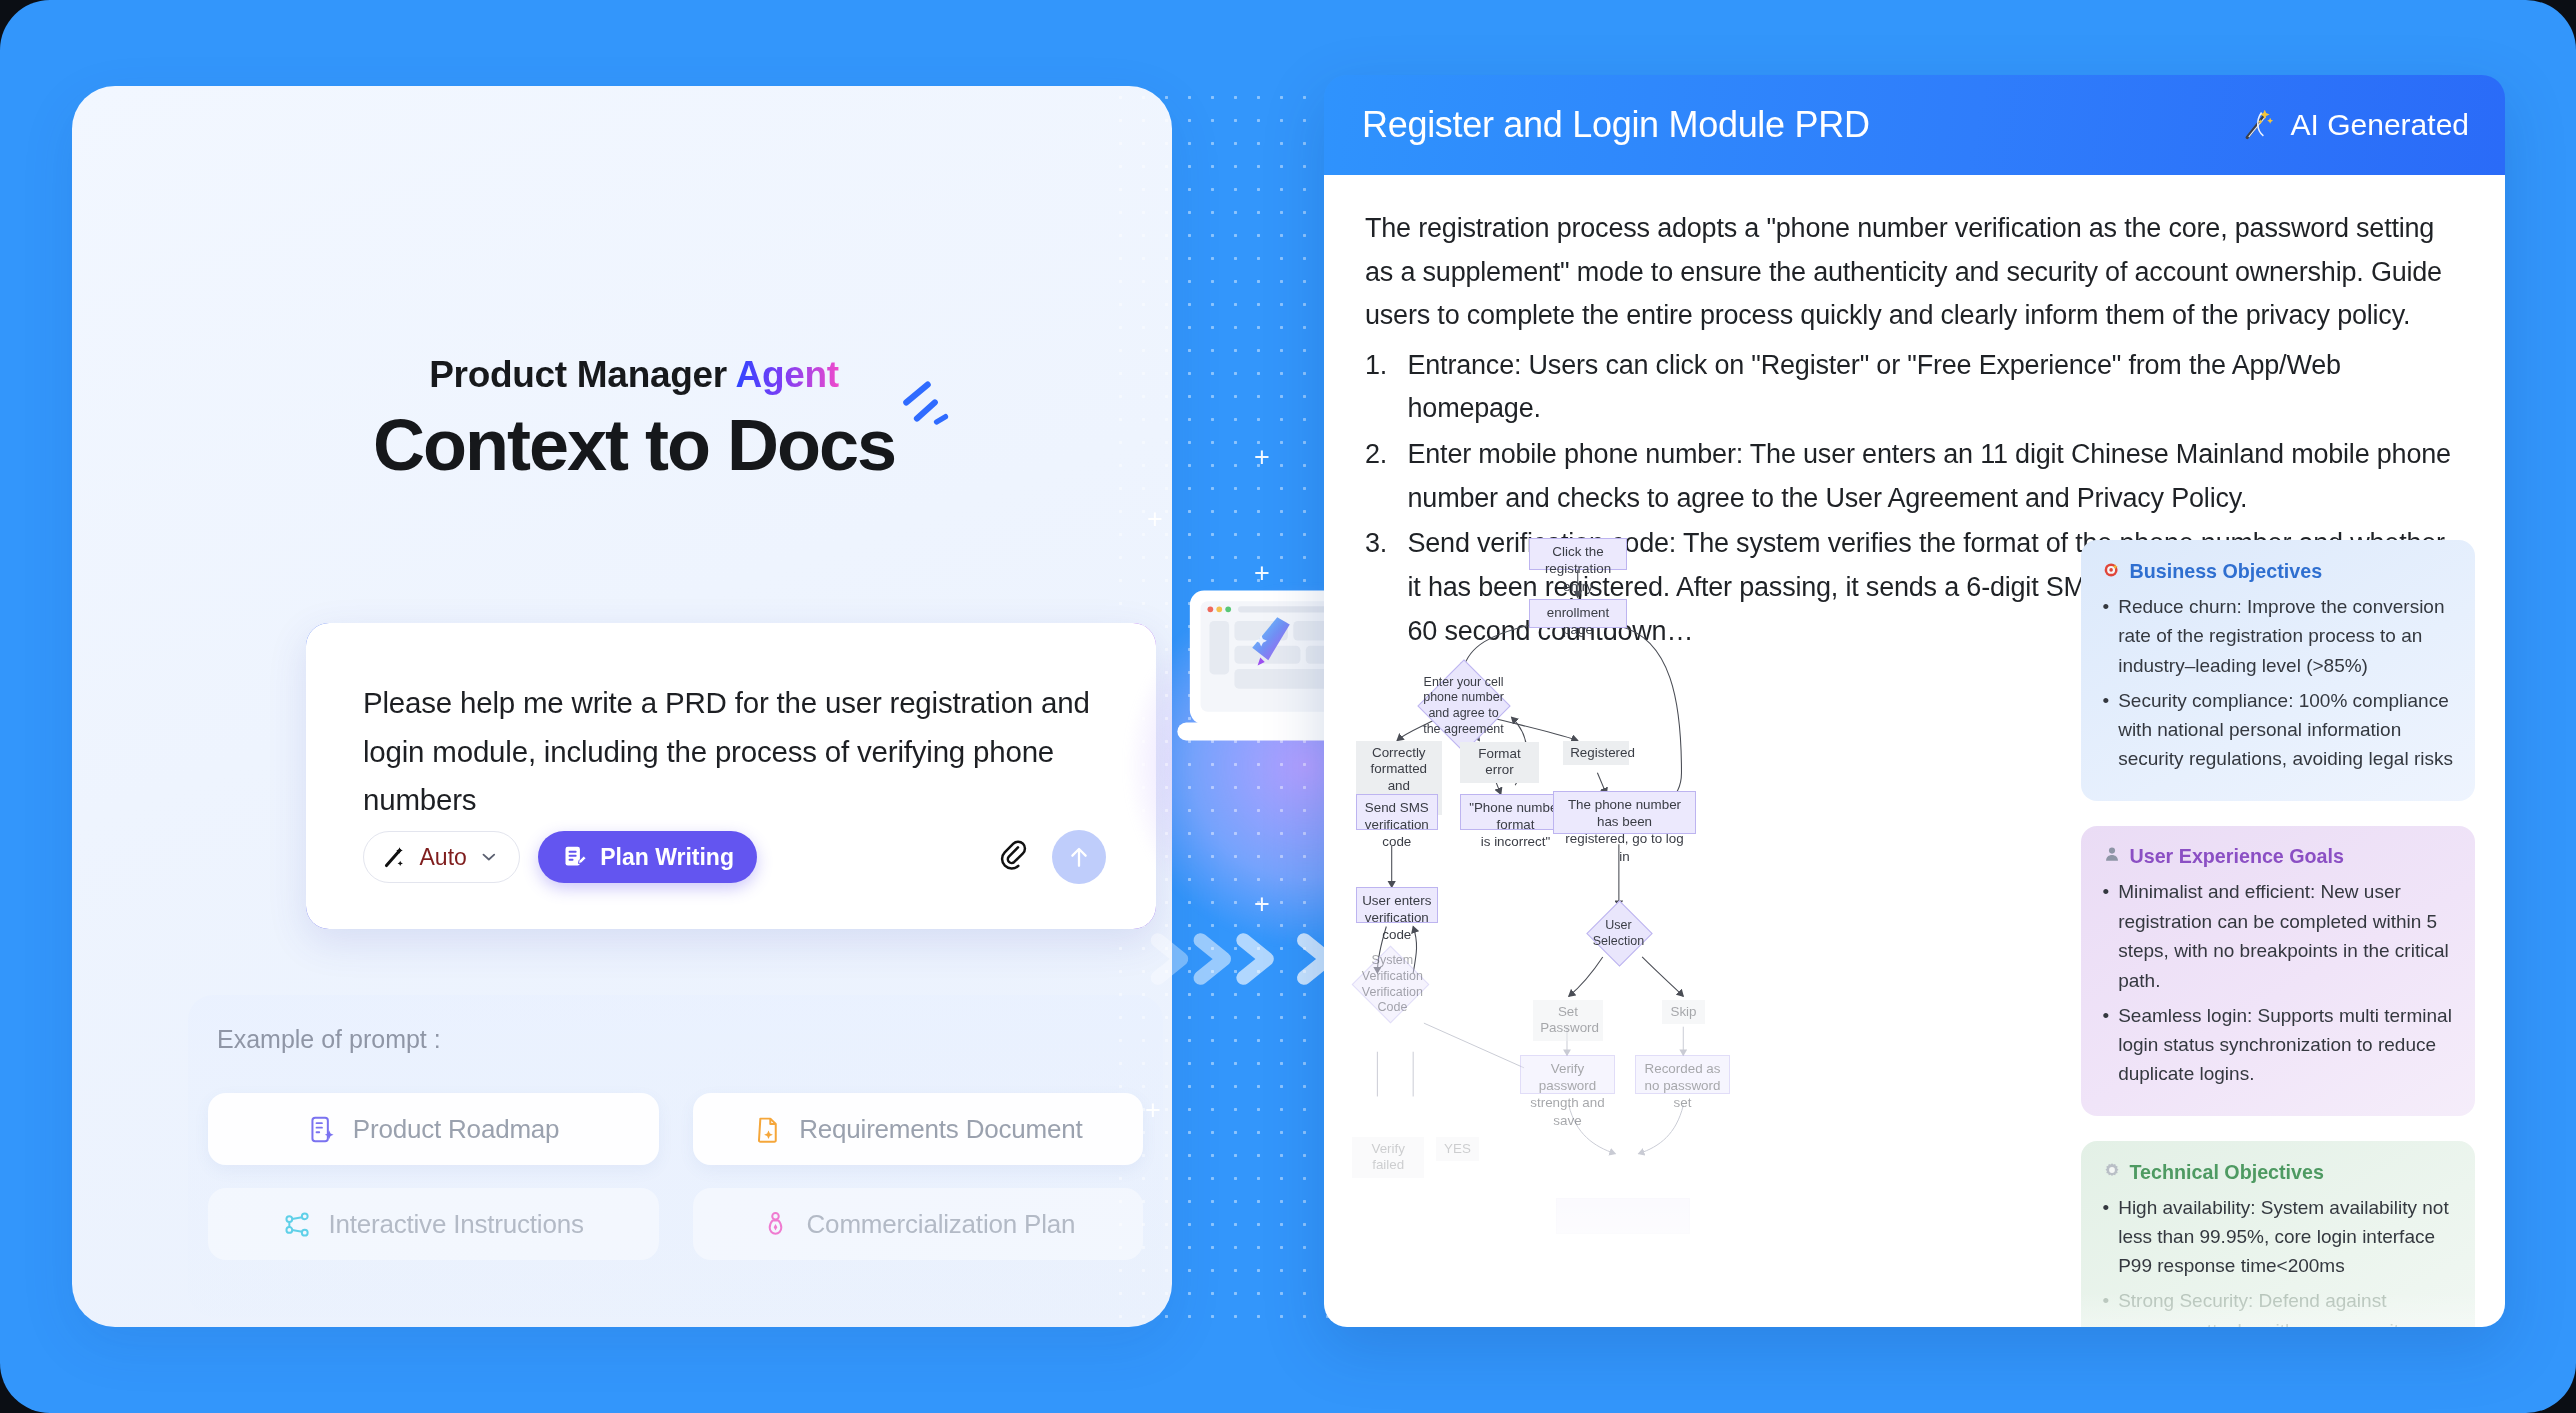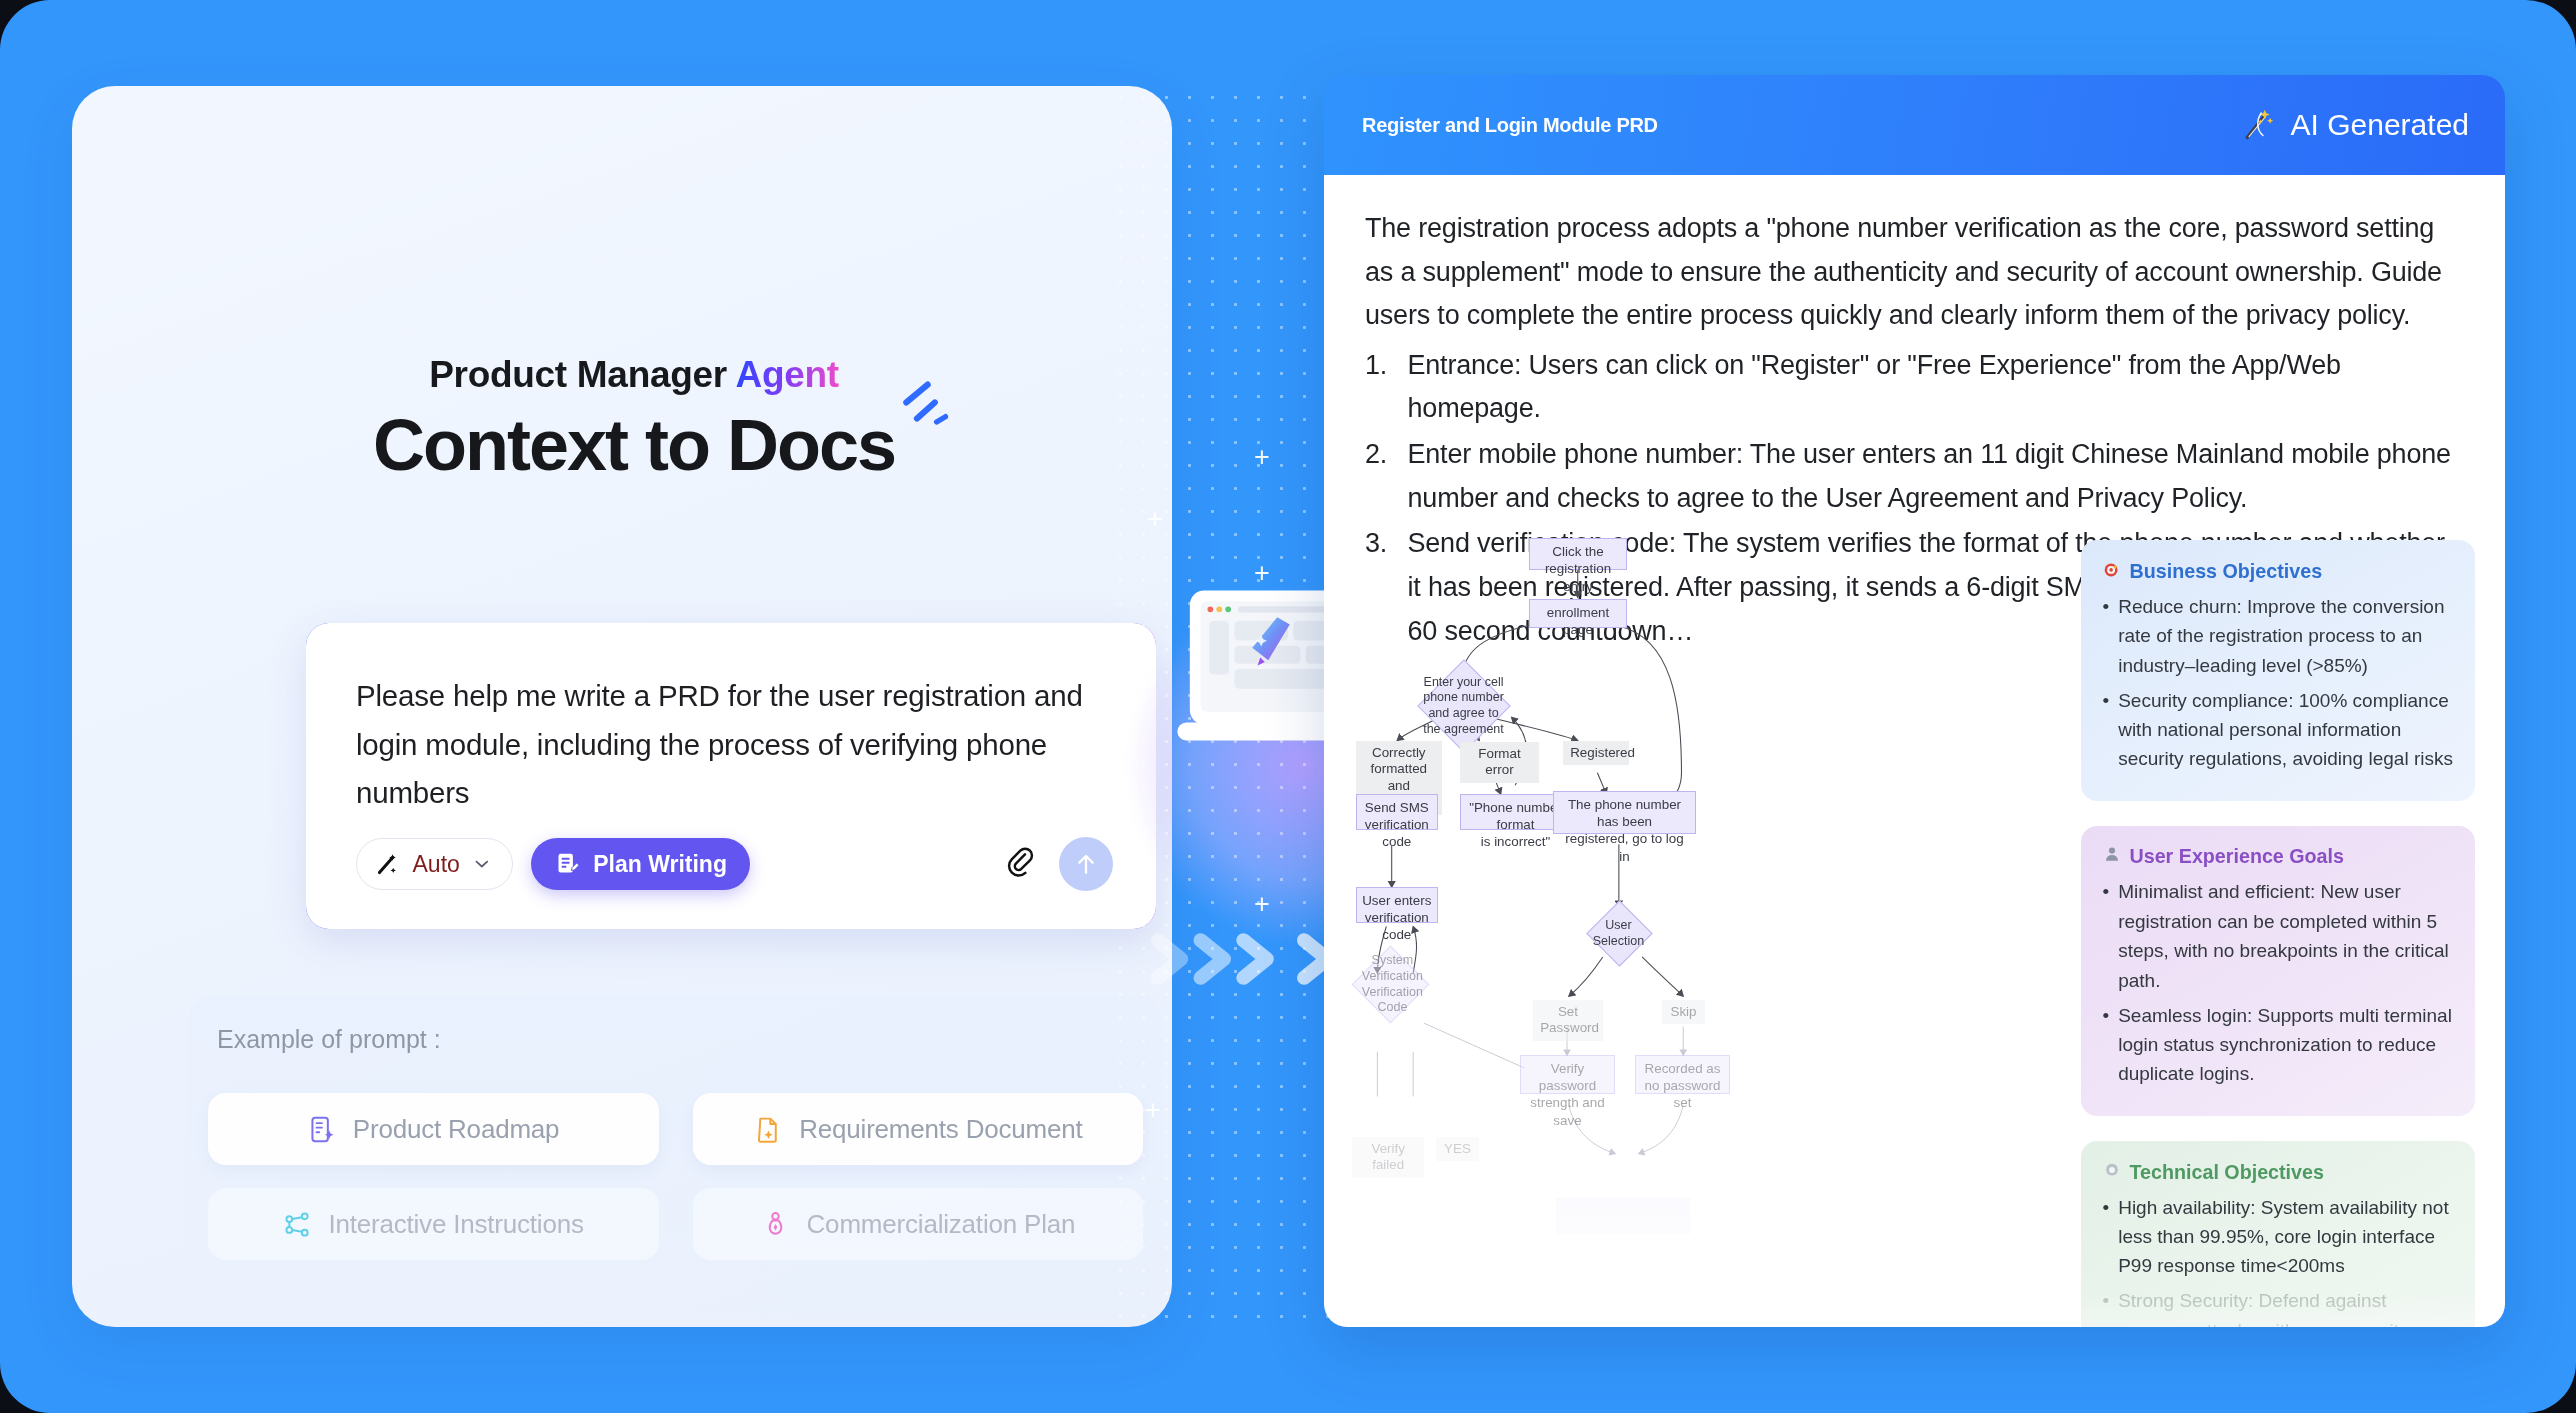--- a/index.html
+++ b/index.html
@@ -53,21 +53,21 @@
   #title-sparkle {
     position:absolute; right:-54px; top:-30px; width:48px; height:54px;
   }
   #title-underline { position:absolute; left:50%; transform:translateX(-50%); top:462px; width:304px; height:23px; }
 
   
   #prompt-box {
     position:absolute; left:234px; top:537px; width:850px; height:306px;
     border-radius: 23px;
     background:#ffffff;
-    padding: 11px;
+    padding: 18px;
     background-image: linear-gradient(#fff,#fff), linear-gradient(125deg,#3f6bf5 0%, #6d46f0 40%, #b84cf0 70%, #8f53f2 100%);
     background-origin: border-box;
     background-clip: padding-box, border-box;
     box-shadow: 0 12.5px 39px rgba(60,70,180,.13);
   }
   #prompt-box-inner {
     width:100%; height:100%; background:#fff; border-radius:20.6px;
     position:relative; padding: 38px 39px 0 39px;
   }
   #prompt-text {
@@ -148,21 +148,21 @@
     border-radius: 23px 23px 23px 23px;
     overflow:hidden;
     box-shadow: 0 21.5px 63px rgba(10,50,130,.18);
   }
   #doc-header {
     position:relative; height:100px;
     background: linear-gradient(100deg,#2f93fd 0%, #2f7dfb 55%, #2a6bf8 100%);
     display:flex; align-items:center; justify-content:space-between;
     padding: 0 36px 0 38px;
   }
-  #doc-title { color:#fff; font-size:20px; font-weight:700; letter-spacing:-0.3px; }
+  #doc-title { color:#fff; font-size:36px; font-weight:400; letter-spacing:-0.3px; }
   #ai-badge { display:flex; align-items:center; gap:14.3px; color:#fff; font-size:30px; font-weight:500; }
 
   #doc-body {
     position:relative; height:1152px; background:#fff; overflow:hidden;
     padding: 32px 41px 0 41px;
   }
   #doc-para {
     font-size:27px; line-height:1.62; color:#1f2226; letter-spacing:-0.2px;
   }
   #doc-list { margin-top:5.4px; list-style:none; }

